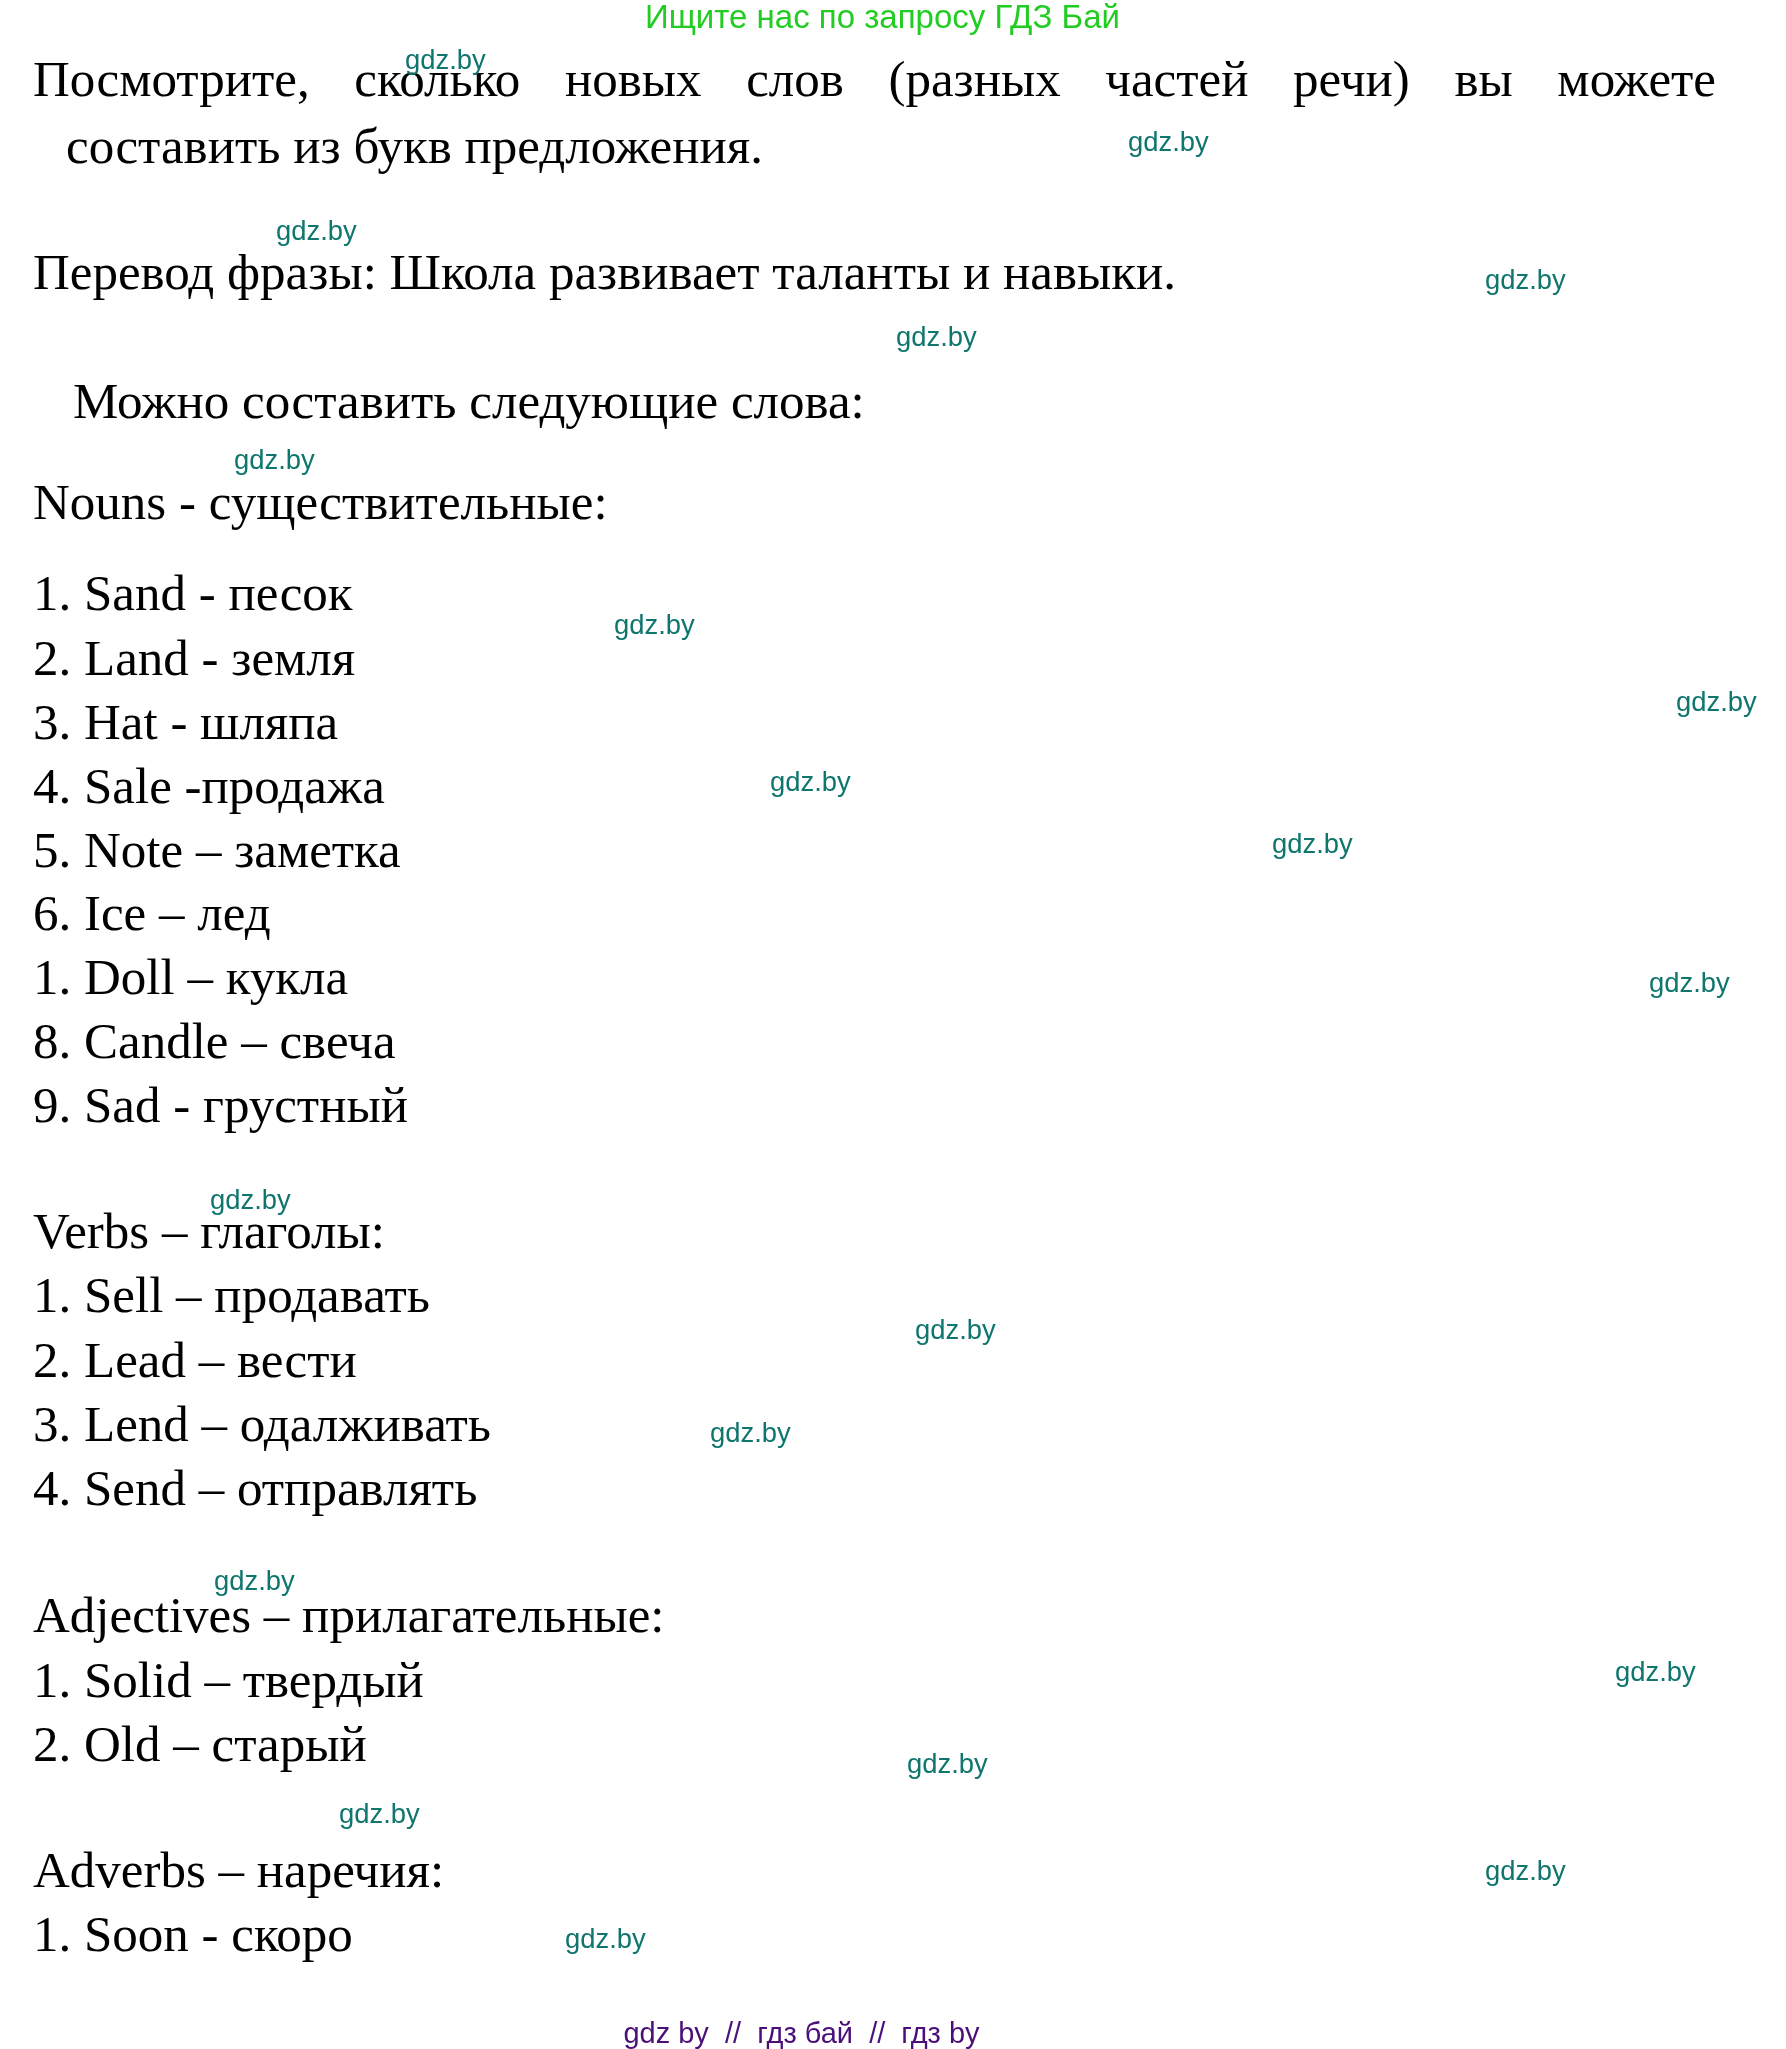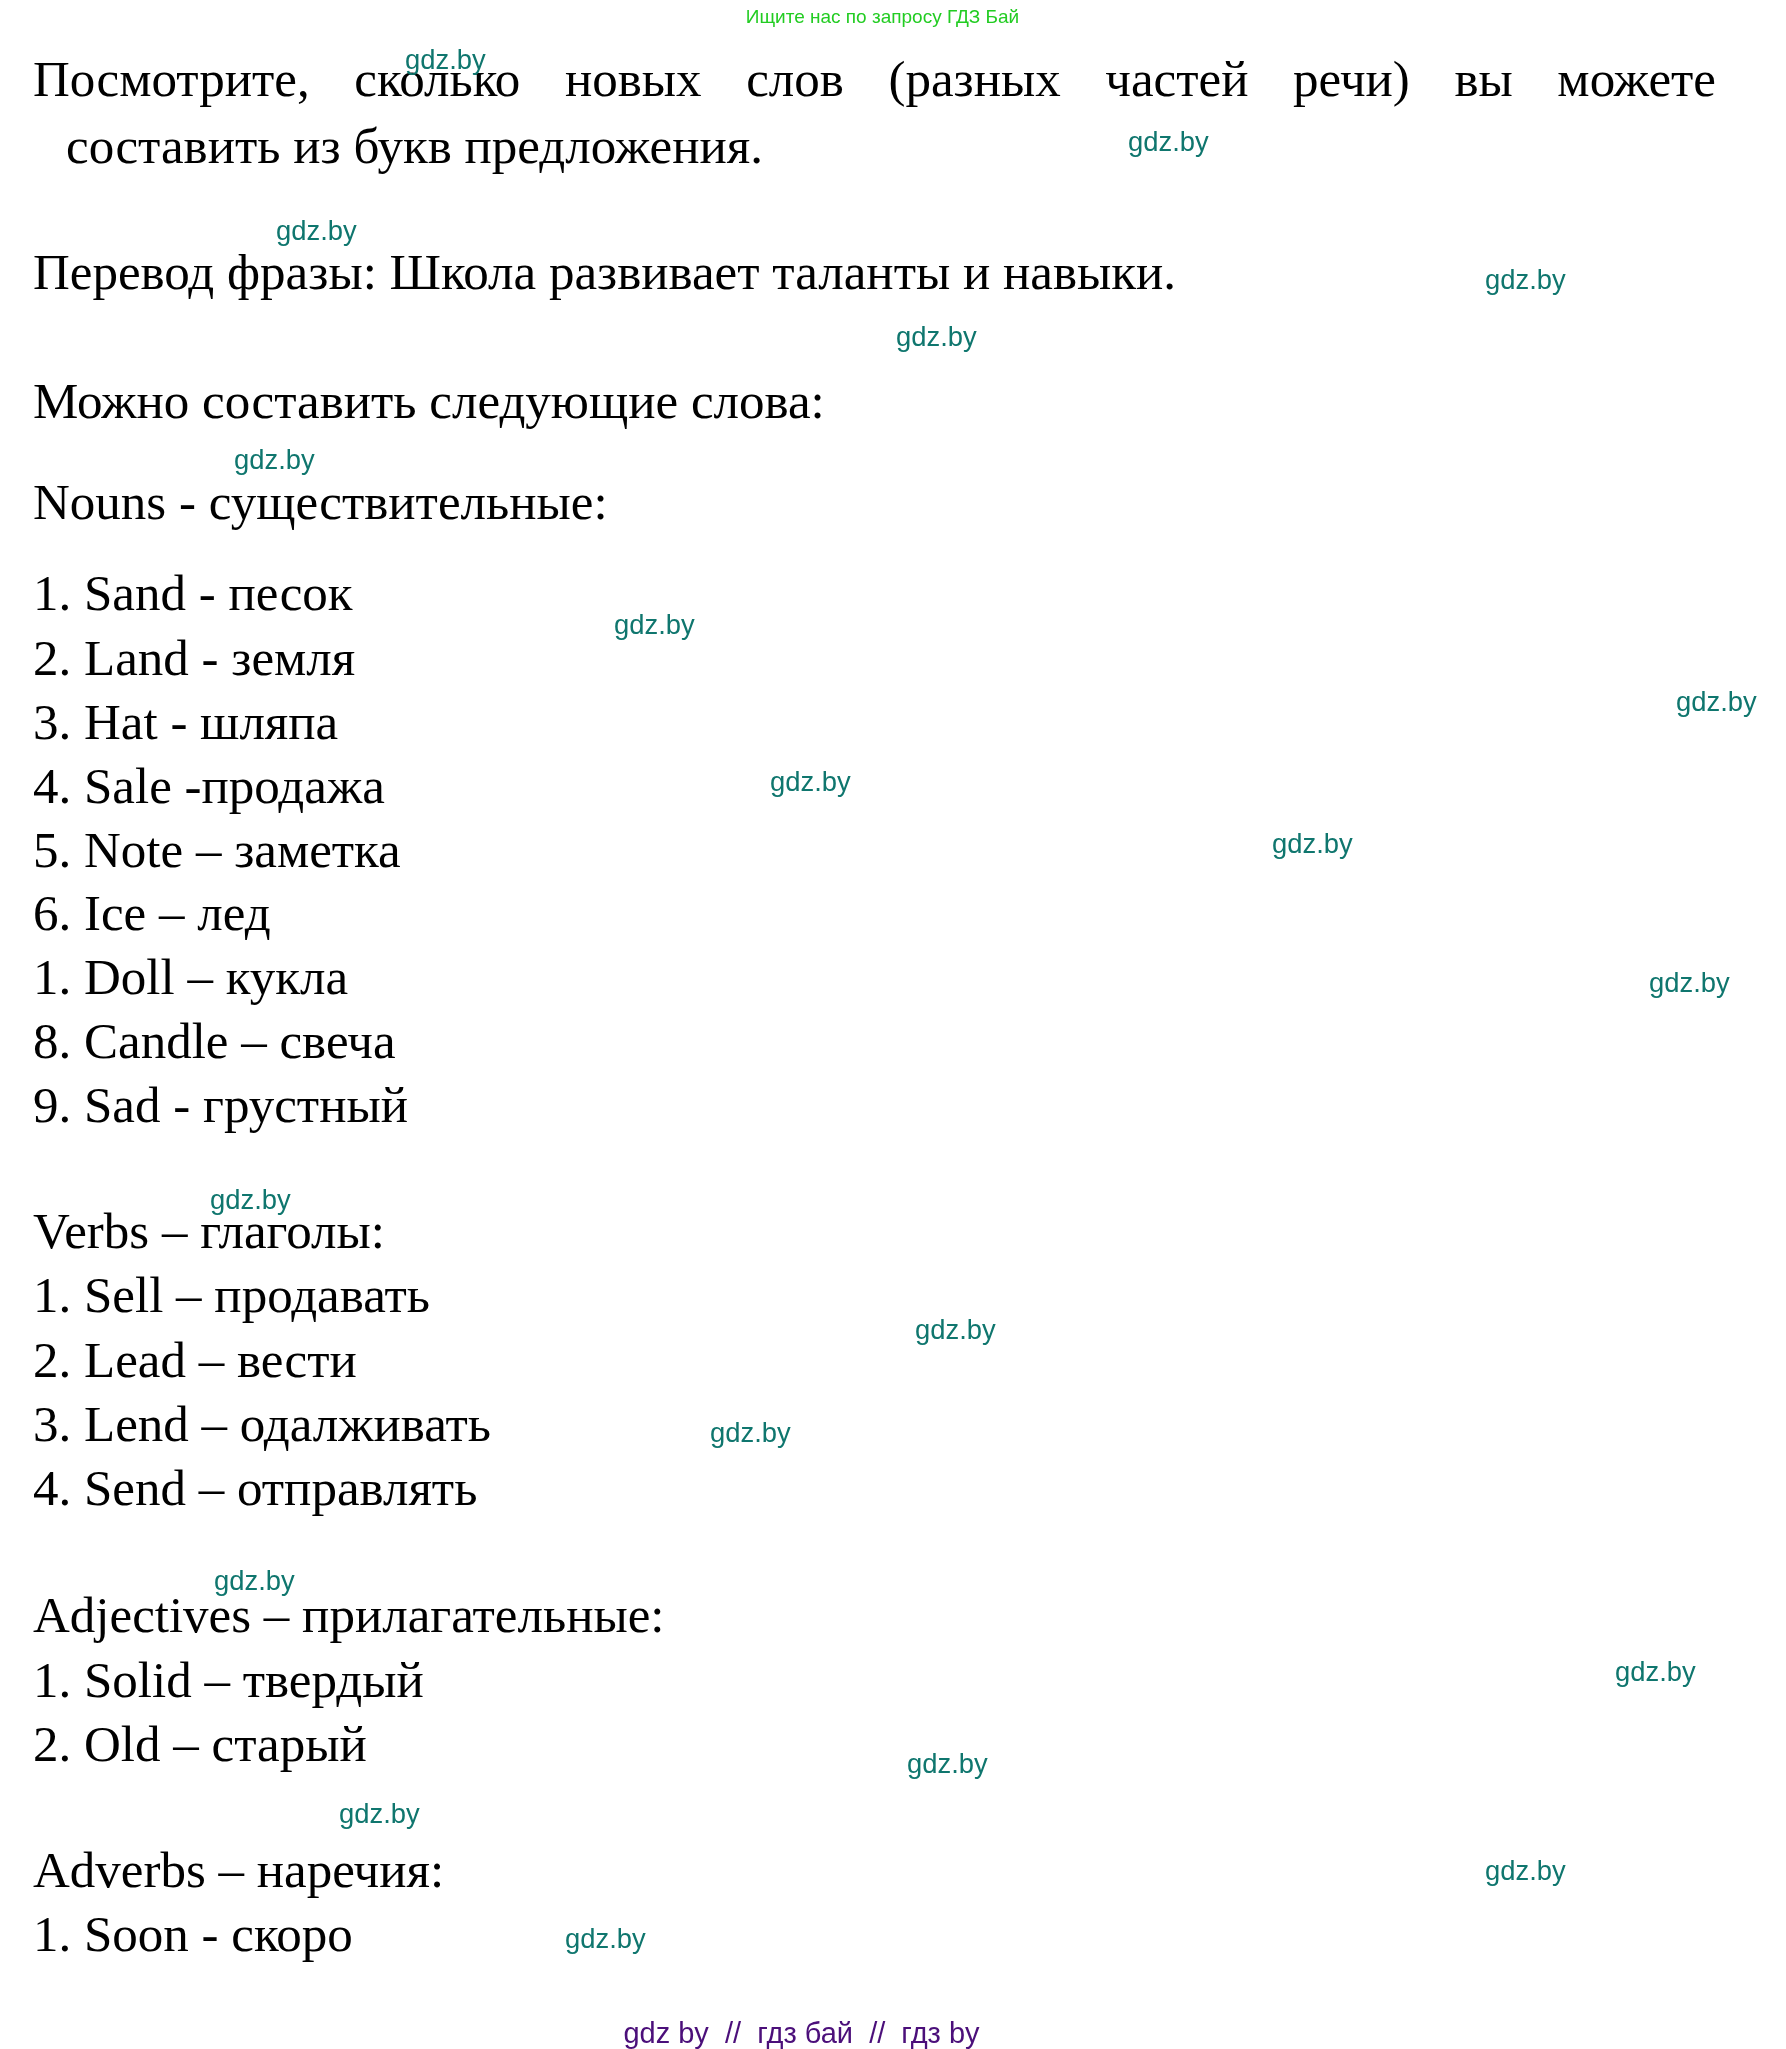--- a/index.html
+++ b/index.html
@@ -13,21 +13,21 @@
       position: relative;
       overflow: hidden;
     }
     .header-banner {
       position: absolute;
       left: 0;
       top: 0;
       width: 1765px;
       text-align: center;
       font-family: "Liberation Sans", sans-serif;
-      font-size: 19px;
+      font-size: 33px;
       line-height: 34px;
       color: #22cc22;
       padding-left: 0;
     }
     .header-banner span { display: inline-block; margin-left: 0; }
     .doc {
       position: absolute;
       left: 33px;
       top: 0;
       width: 1683px;
@@ -77,21 +77,21 @@
 <div class="header-banner">
   <span>Ищите нас по запросу ГДЗ Бай</span>
 </div>
 
 <div class="doc">
   <div class="justified" style="top:47px;">Посмотрите, сколько новых слов (разных частей речи) вы можете</div>
   <div class="line" style="top:114px;margin-left:33px;">составить из букв предложения.</div>
 
   <div class="line" style="top:240px;">Перевод фразы: Школа развивает таланты и навыки.</div>
 
-  <div class="line" style="top:369px;">Можно составить следующие слова:</div>
+  <div class="line" style="top:369px;margin-left:40px;">Можно составить следующие слова:</div>
 
   <div class="line" style="top:470px;">Nouns - существительные:</div>
   <div class="line" style="top:561px;">1. Sand - песок</div>
   <div class="line" style="top:626px;">2. Land - земля</div>
   <div class="line" style="top:690px;">3. Hat - шляпа</div>
   <div class="line" style="top:754px;">4. Sale -продажа</div>
   <div class="line" style="top:818px;text-align:center;">5. Note – заметка</div>
   <div class="line" style="top:881px;">6. Ice – лед</div>
   <div class="line" style="top:945px;">1. Doll – кукла</div>
   <div class="line" style="top:1009px;">8. Candle – свеча</div>

